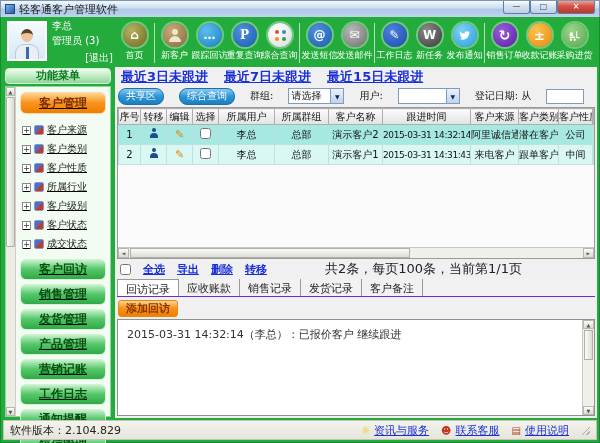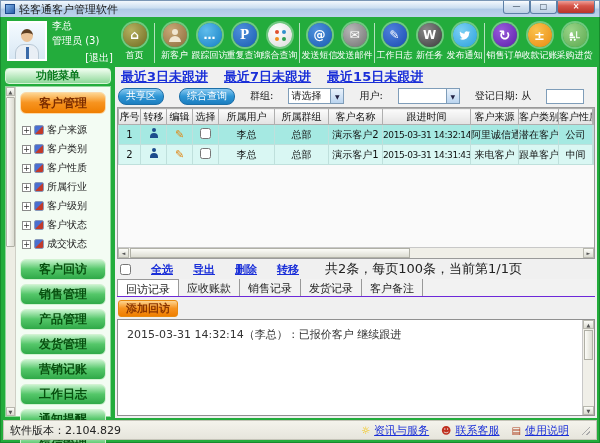--- a/index.html
+++ b/index.html
@@ -62,21 +62,21 @@
   
   .sidebar { width: 110px; flex: none; display: flex; flex-direction: column; }
   .menu-title { height: 16px; margin: 1px 2px 2px 2px; background: linear-gradient(#EFFDEF,#BFEBC4 50%,#8FD89A);
     border: 1px solid #D6F4D6; border-radius: 4px; color: #0A7A1E; font-weight: bold; text-align: center;
     line-height: 14px; font-size: 11px; }
   .side-panel { flex: 1; margin: 0 2px 1px 2px; background: #F3FCF3; border: 1px solid #8FD89A; display: flex; min-height: 0; }
   .side-scroll { width: 10px; background: #EDEDE4; border-right: 1px solid #CFCFC6; display: flex; flex-direction: column; align-items: stretch; flex: none; }
   .sc-btn { height: 9px; font-size: 5px; line-height: 9px; text-align: center; color: #555; background: linear-gradient(#FCFCF8,#DADAD0); border: 1px solid #B8B8AE; cursor: pointer; }
   .sc-thumb { flex: 0 0 150px; margin: 1px 0; background: linear-gradient(90deg,#FCFCF8,#DCDCD2); border: 1px solid #B0B0A6; border-radius: 1px; cursor: pointer; }
   .sc-track { flex: 1; }
-  .side-content { flex: 1; padding: 5px 4px 0 4px; display: flex; flex-direction: column; min-width: 0; }
+  .side-content { flex: 1; padding: 5px 4px 0 4px; display: flex; flex-direction: column; min-width: 0; text-decoration: underline; }
   .btn-orange { height: 22px; flex: none; background: linear-gradient(#FDD591,#F79420 48%,#EF7E00); border: 1px solid #FBD9A8;
     border-radius: 6px; color: #7C2D00; font-weight: bold; font-size: 12px; cursor: pointer; font-family: inherit; }
   .tree { margin: 9px 0 4px 2px; display: flex; flex-direction: column; gap: 5px; }
   .tree-item { display: flex; align-items: center; gap: 3px; font-size: 10px; color: #1A1A1A; cursor: pointer; white-space: nowrap; }
   .expander { width: 9px; height: 9px; flex: none; border: 1px solid #8A8A8A; background: #fff; font-size: 8px; line-height: 7px; text-align: center; color: #333; cursor: pointer; }
   .tree-ic { width: 10px; height: 10px; flex: none; border-radius: 2px; background: linear-gradient(135deg,#4A6FD0 48%,#C23A2A 52%); border: 1px solid #8899BB; }
   .btn-green { height: 21px; flex: none; margin-top: 4px; background: linear-gradient(#C6F2CC,#55C76A 48%,#2FA948);
     border: 1px solid #D2F2D2; border-radius: 6px; color: #07500F; font-weight: bold; font-size: 12px; cursor: pointer; font-family: inherit; }
 
   
@@ -106,21 +106,21 @@
   .row-person { display: inline-block; width: 10px; height: 11px; position: relative; cursor: pointer; }
   .row-person::before { content: ""; position: absolute; left: 3px; top: 0; width: 4px; height: 4px; border-radius: 50%; background: #1C4C8C; }
   .row-person::after { content: ""; position: absolute; left: 1px; top: 5px; width: 8px; height: 5px; border-radius: 4px 4px 0 0; background: #1C4C8C; }
   td input, .action-row input { width: 11px; height: 11px; }
   .tfiller { flex: 1; }
   .hscroll { height: 11px; flex: none; background: #F0EFE8; border-top: 1px solid #C8C8C8; display: flex; align-items: stretch; }
   .hs-btn { width: 11px; font-size: 5px; line-height: 9px; text-align: center; color: #555; background: linear-gradient(#FCFCF8,#DADAD0); border: 1px solid #B8B8AE; cursor: pointer; flex: none; }
   .hs-thumb { flex: 0 0 280px; margin: 0 1px; background: linear-gradient(#FCFCF8,#DCDCD2); border: 1px solid #B0B0A6; cursor: pointer; }
   .hs-track { flex: 1; }
 
-  .action-row { height: 20px; flex: none; display: flex; align-items: center; gap: 20px; padding: 0 3px; font-size: 11px; }
+  .action-row { height: 20px; flex: none; display: flex; align-items: center; gap: 12px; padding: 0 3px; font-size: 11px; }
   .alink { color: #1A2FD8; font-weight: bold; text-decoration: underline; cursor: pointer; }
   .pagination { margin-left: auto; margin-right: 70px; color: #222; font-size: 13px; white-space: nowrap; }
 
   .tabs-row { height: 18px; flex: none; display: flex; align-items: stretch; background: #F2F2F2; border-bottom: 1px solid #6d28d9; font-size: 11px; }
   .tab { padding: 2px 8px 0 8px; border-right: 1px solid #999; color: #222; cursor: pointer; white-space: nowrap; }
   .tab.active { background: #fff; border: 1px solid #999; border-bottom: none; }
 
   .addvisit-row { height: 22px; flex: none; display: flex; align-items: center; padding: 2px 1px; }
   .btn-addvisit { height: 17px; padding: 0 7px; background: linear-gradient(#FDD591,#F79420 48%,#EF7E00); border: 1px solid #E88A10;
     border-radius: 3px; color: #8A3500; font-weight: bold; font-size: 11px; cursor: pointer; font-family: inherit; }
@@ -309,22 +309,22 @@
                 <span>客户状态</span>
               </div>
               <div class="tree-item">
                 <span class="expander">+</span>
                 <span class="tree-ic"></span>
                 <span>成交状态</span>
               </div>
             </div>
             <button class="btn-green">客户回访</button>
             <button class="btn-green">销售管理</button>
+            <button class="btn-green">发货管理</button>
             <button class="btn-green">产品管理</button>
-            <button class="btn-green">发货管理</button>
             <button class="btn-green">营销记账</button>
             <button class="btn-green">工作日志</button>
             <button class="btn-green">通知提醒</button>
             <button class="btn-green">短信管理</button>
           </div>
         </div>
       </div>
 
       <div class="main">
         <div class="quick-links">

